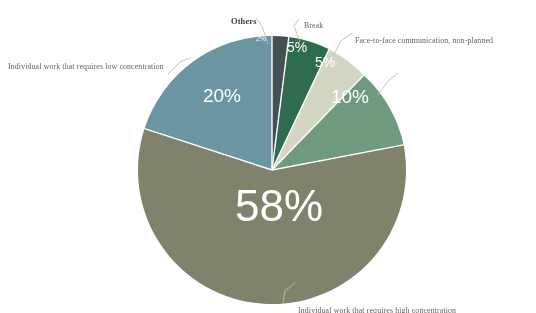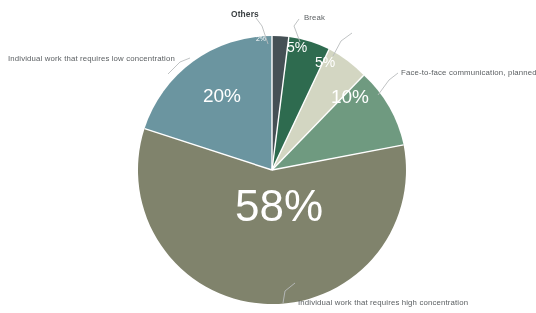--- a/index.html
+++ b/index.html
@@ -37,25 +37,26 @@
     font-family: "Liberation Sans", sans-serif;
     text-anchor: middle;
     dominant-baseline: middle;
   }
   .pct-big   { font-size: 44px; }
   .pct-mid   { font-size: 19px; }
   .pct-small { font-size: 14px; }
   .pct-tiny  { font-size: 7px; }
   .cat-label {
     position: absolute;
-    font-family: Liberation Sans, sans-serif;
+    font-family: Liberation Serif, serif;
     font-size: 7.8px;
     color: #5c6063;
     white-space: nowrap;
     letter-spacing: 0.15px;
+    margin-top: 8px;
   }
   .cat-label.bold {
     font-weight: bold;
     color: #3b4043;
     font-size: 8.4px;
   }
 </style>
 </head>
 <body>
 
@@ -103,20 +104,20 @@
       <text class="pct-label pct-mid" x="350" y="98">10%</text>
       <text class="pct-label pct-big" x="279" y="209">58%</text>
       <text class="pct-label pct-mid" x="222" y="97">20%</text>
     </g>
   </svg>
 
   <div class="cat-label bold" style="left:231px; top:9px;">Others</div>
 
   <div class="cat-label" style="left:304px; top:13px;">Break</div>
 
+  <div class="cat-label" style="left:355px; top:28px;">Face-to-face communication, non-planned</div>
 
-  <div class="cat-label" style="left:401px; top:68px;">Face-to-face communication, planned</div>
 
   <div class="cat-label" style="left:298px; top:298px;">Individual work that requires high concentration</div>
 
   <div class="cat-label" style="left:8px; top:54px;">Individual work that requires low concentration</div>
 
 </div>
 
 </body></html>

